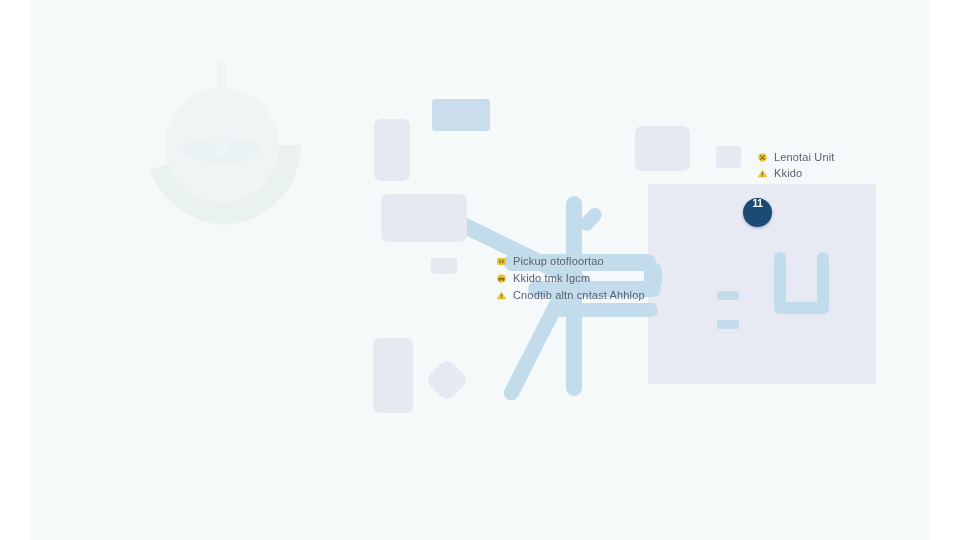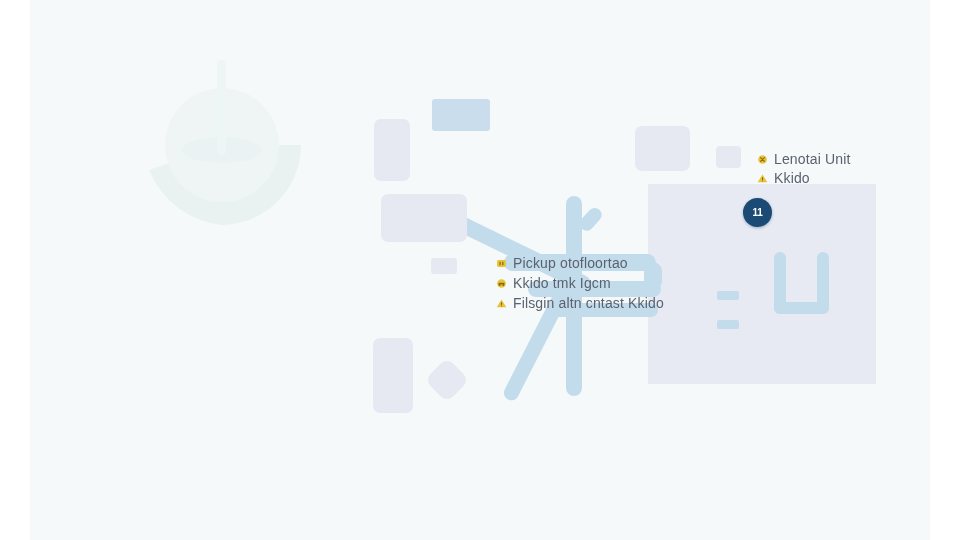--- a/index.html
+++ b/index.html
@@ -68,21 +68,21 @@
     gap: 3px;
   }
   .map-label {
     display: flex;
     align-items: center;
     gap: 6px;
     line-height: 1;
     white-space: nowrap;
   }
   .map-label .label-text {
-    font-size: 14px;
+    font-size: 11px;
     color: #5a6270;
     letter-spacing: 0.15px;
     filter: blur(0.62px);
     -webkit-font-smoothing: antialiased;
   }
   .map-label .label-icon {
     width: 11px;
     height: 11px;
     flex: 0 0 11px;
     display: block;
@@ -93,21 +93,20 @@
   #badge-marker {
     position: absolute;
     left: 713px;
     top: 198px;
     width: 29px;
     height: 29px;
     border-radius: 50%;
     background: #1b4a74;
     box-shadow: 0 1px 3px rgba(20,50,80,0.33);
     display: flex;
-    align-items: center;
     justify-content: center;
   }
   #badge-marker .badge-text {
     color: #ffffff;
     font-size: 10px;
     font-weight: bold;
     letter-spacing: -0.3px;
     filter: blur(0.45px);
   }
 </style>
@@ -192,21 +191,21 @@
         </svg>
         <span class="label-text">Kkido tmk Igcm</span>
       </div>
 
       <div class="map-label">
         <svg class="label-icon" viewBox="0 0 16 16" xmlns="http://www.w3.org/2000/svg">
           <path d="M8 2 L15 13.6 H1 Z" fill="#e8c43a"></path>
           <rect x="7.2" y="6" width="1.6" height="4" rx="0.7" fill="#7d5f0c"></rect>
           <circle cx="8" cy="11.6" r="0.85" fill="#7d5f0c"></circle>
         </svg>
-        <span class="label-text">Filsgin altn cntast Kkido</span>
+        <span class="label-text">Cnodtib altn cntast Ahhlop</span>
       </div>
     </div>
 
     <div class="map-label-group" style="left:727px; top:152px; gap:5px;">
 
       <div class="map-label">
         <svg class="label-icon" viewBox="0 0 16 16" xmlns="http://www.w3.org/2000/svg">
           <circle cx="8" cy="8" r="6.3" fill="#e8c43a"></circle>
           <path d="M5.2 5.2 L10.8 10.8 M10.8 5.2 L5.2 10.8" stroke="#8a6a10" stroke-width="1.7" stroke-linecap="round"></path>
         </svg>

